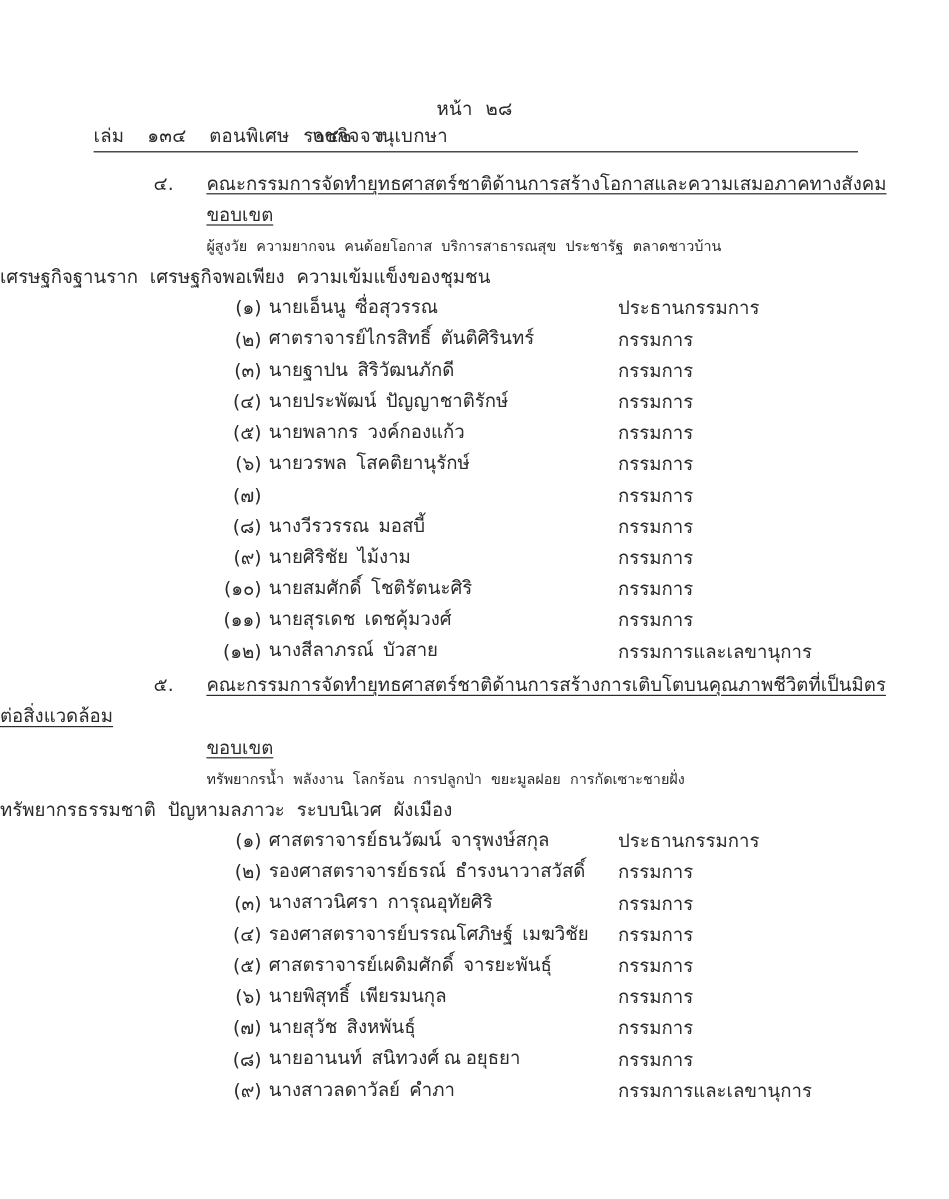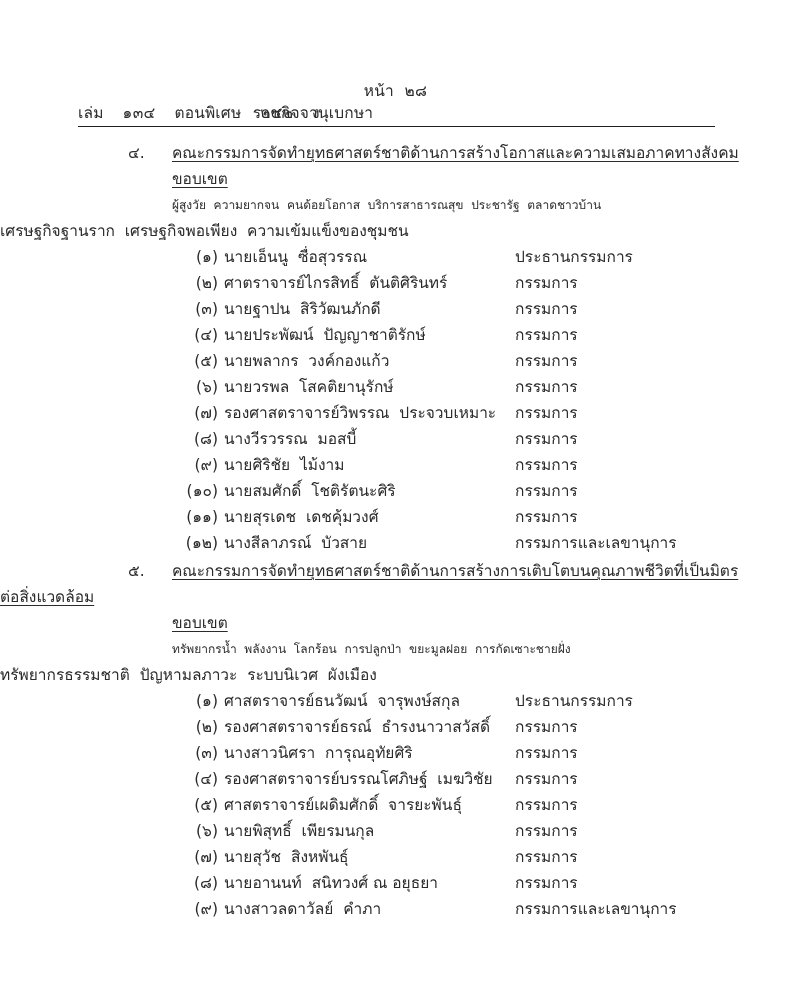--- a/index.html
+++ b/index.html
@@ -156,20 +156,21 @@
     top: 0;
     width: 46px;
     text-align: right;
     white-space: pre;
   }
   .m-name {
     position: absolute;
     left: 224px;
     top: 0;
     white-space: pre;
+    font-family: Liberation Serif, serif;
   }
   .m-role {
     position: absolute;
     left: 515px;
     top: 0;
     white-space: pre;
   }
   .gap-xs { height: 2px; }
 </style>
 </head>
@@ -194,21 +195,21 @@
       <div class="scope-first">ผู้สูงวัย  ความยากจน  คนด้อยโอกาส  บริการสาธารณสุข  ประชารัฐ  ตลาดชาวบ้าน</div>
       <div class="scope-body">เศรษฐกิจฐานราก  เศรษฐกิจพอเพียง  ความเข้มแข็งของชุมชน</div>
 
       <div class="members">
         <div class="member-row"><span class="m-num">(๑)</span><span class="m-name">นายเอ็นนู  ซื่อสุวรรณ</span><span class="m-role">ประธานกรรมการ</span></div>
         <div class="member-row"><span class="m-num">(๒)</span><span class="m-name">ศาตราจารย์ไกรสิทธิ์  ตันติศิรินทร์</span><span class="m-role">กรรมการ</span></div>
         <div class="member-row"><span class="m-num">(๓)</span><span class="m-name">นายฐาปน  สิริวัฒนภักดี</span><span class="m-role">กรรมการ</span></div>
         <div class="member-row"><span class="m-num">(๔)</span><span class="m-name">นายประพัฒน์  ปัญญาชาติรักษ์</span><span class="m-role">กรรมการ</span></div>
         <div class="member-row"><span class="m-num">(๕)</span><span class="m-name">นายพลากร  วงค์กองแก้ว</span><span class="m-role">กรรมการ</span></div>
         <div class="member-row"><span class="m-num">(๖)</span><span class="m-name">นายวรพล  โสคติยานุรักษ์</span><span class="m-role">กรรมการ</span></div>
-        <div class="member-row"><span class="m-num">(๗)</span><span class="m-name">รองศาสตราจารย์วิพรรณ  ประจวบเหมาะ</span><span class="m-role">กรรมการ</span></div>
+        <div class="member-row"><span class="m-num">(๗)</span><span class="m-role">กรรมการ</span></div>
         <div class="member-row"><span class="m-num">(๘)</span><span class="m-name">นางวีรวรรณ  มอสบี้</span><span class="m-role">กรรมการ</span></div>
         <div class="member-row"><span class="m-num">(๙)</span><span class="m-name">นายศิริชัย  ไม้งาม</span><span class="m-role">กรรมการ</span></div>
         <div class="member-row"><span class="m-num">(๑๐)</span><span class="m-name">นายสมศักดิ์  โชติรัตนะศิริ</span><span class="m-role">กรรมการ</span></div>
         <div class="member-row"><span class="m-num">(๑๑)</span><span class="m-name">นายสุรเดช  เดชคุ้มวงศ์</span><span class="m-role">กรรมการ</span></div>
         <div class="member-row"><span class="m-num">(๑๒)</span><span class="m-name">นางสีลาภรณ์  บัวสาย</span><span class="m-role">กรรมการและเลขานุการ</span></div>
       </div>
     </div>
 
     <div class="gap-xs"></div>
 

